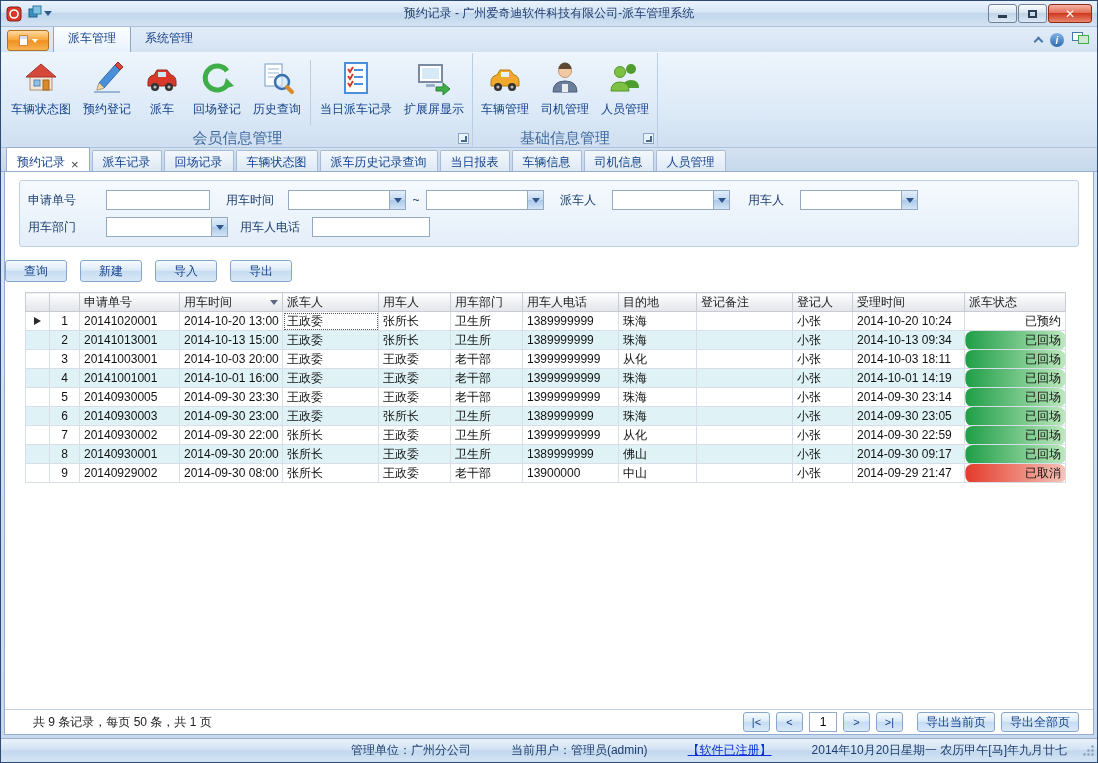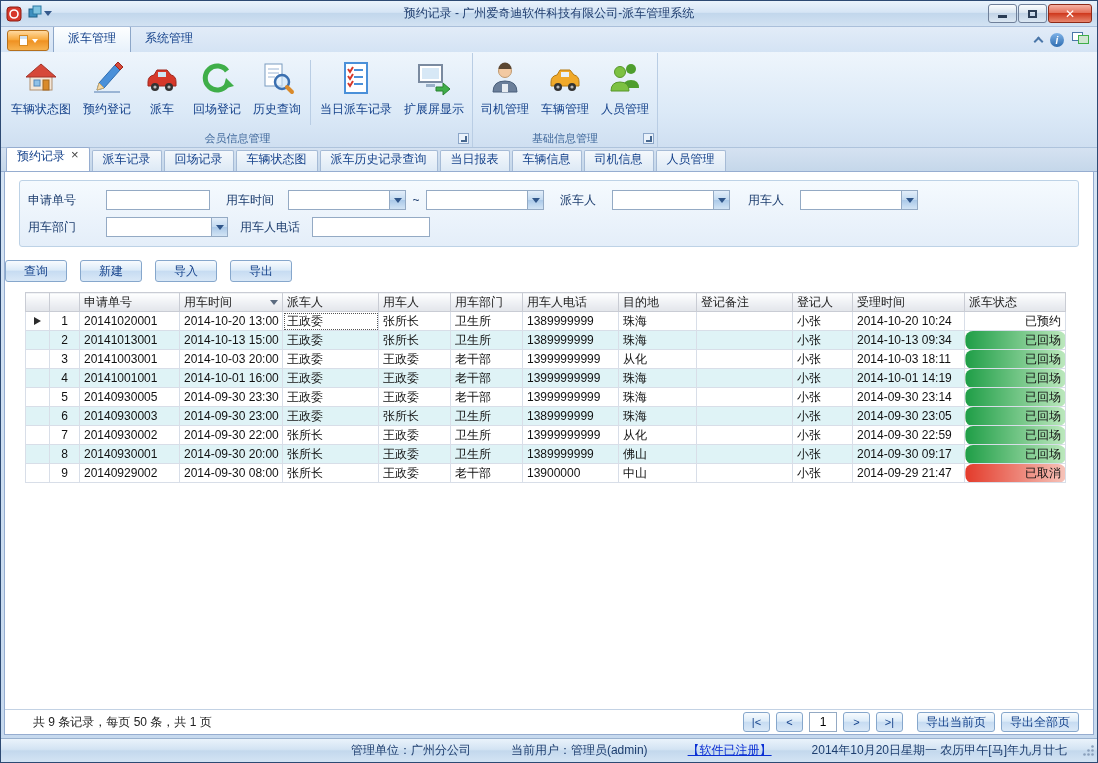--- a/index.html
+++ b/index.html
@@ -35,27 +35,27 @@
   .info-circle{width:14px;height:14px;border-radius:50%;background:linear-gradient(#7fb3e8,#2d6cb0);color:#fff;font-size:10px;font-style:italic;font-weight:bold;display:flex;align-items:center;justify-content:center;}
 
   
   .ribbon-body{height:96px;flex:none;display:flex;background:linear-gradient(#eef5fc,#dbe9f7 65%,#cfdff1);border-bottom:1px solid #aec3dc;padding:1px 2px 0;}
   .rgroup{display:flex;flex-direction:column;border-right:1px solid #b9cde4;}
   .rgroup-buttons{flex:1;display:flex;align-items:stretch;padding:2px 2px 0;}
   .rbtn{display:flex;flex-direction:column;align-items:center;padding:4px 6px 2px;border-radius:3px;cursor:default;}
   .rbtn .icon{width:38px;height:38px;display:flex;align-items:center;justify-content:center;}
   .rbtn .lbl{color:#15428b;margin-top:4px;white-space:nowrap;}
   .rsep{width:1px;background:#b9cde4;margin:5px 3px;}
-  .rgroup-caption{height:17px;display:flex;align-items:center;justify-content:center;color:#40699c;font-size:11px;position:relative;}
+  .rgroup-caption{height:17px;display:flex;align-items:center;justify-content:center;color:#40699c;font-size:15px;position:relative;}
   .dlg-launcher{position:absolute;right:3px;bottom:3px;width:11px;height:11px;border:1px solid #8ca6c8;background:#eaf2fb;display:flex;align-items:center;justify-content:center;}
   .dlg-launcher::after{content:"";width:4px;height:4px;border-right:2px solid #46678f;border-bottom:2px solid #46678f;}
 
   
   .doc-tabs{height:24px;flex:none;display:flex;align-items:flex-end;background:linear-gradient(#d5e2f1,#c5d7ea);padding:0 5px;border-bottom:1px solid #96add0;}
-  .dtab{height:21px;padding:0 10px;display:flex;align-items:flex-start;gap:6px;color:#15428b;white-space:nowrap;
+  .dtab{height:21px;padding:0 10px;display:flex;align-items:flex-end;gap:6px;color:#15428b;white-space:nowrap;
     background:linear-gradient(#f4f8fc,#dde9f5);border:1px solid #a6bbd6;border-bottom:none;border-radius:2px 2px 0 0;margin-right:2px;}
   .dtab.active{height:24px;background:#fff;border-color:#96add0;}
   .dtab-close{color:#444;font-size:13px;line-height:1;}
 
   
   .content{flex:1;background:#fff;border:1px solid #96add0;border-top:none;margin:0 3px 3px;display:flex;flex-direction:column;overflow:hidden;}
   .search-panel{margin:8px 14px 0;background:linear-gradient(#f5fafe,#e4eef9);border:1px solid #bdd2e6;border-radius:3px;padding:7px 8px;}
   .srow{display:flex;align-items:center;height:24px;}
   .flabel{color:#1c3d6e;white-space:nowrap;}
   .tinput{height:20px;border:1px solid #94aac4;background:#fff;padding:0 4px;font:inherit;width:104px;}
@@ -245,40 +245,40 @@
         <span>会员信息管理</span>
         <span class="dlg-launcher"></span>
       </div>
     </div>
 
     <div class="rgroup">
       <div class="rgroup-buttons">
         <div class="rbtn">
           <span class="icon">
             <svg width="36" height="36" viewBox="0 0 36 36">
-                <path d="M6 32 q0 -11 12 -11 q12 0 12 11 Z" fill="#6b7f9a" stroke="#4a5f7a"></path>
-                <circle cx="18" cy="11" r="6.5" fill="#f2c9a2" stroke="#c09a70"></circle>
-                <path d="M11.5 9 a6.5 6.5 0 0 1 13 0 Z" fill="#5a4632"></path>
-                <rect x="15" y="24" width="6" height="8" fill="#e8edf2"></rect>
-              </svg>
-          </span>
-            <span class="lbl">司机管理</span>
-        </div>
-        <div class="rbtn">
-          <span class="icon">
-            <svg width="36" height="36" viewBox="0 0 36 36">
                 <path d="M4 22 q0 -6 6 -7 l3 -5 h10 l4 5 q5 1 5 7 v4 h-28 Z" fill="#f0a92a" stroke="#b57a12"></path>
                 <rect x="14" y="12" width="8" height="5" fill="#e8f2fa"></rect>
                 <circle cx="11" cy="27" r="4" fill="#333"></circle>
                 <circle cx="25" cy="27" r="4" fill="#333"></circle>
                 <circle cx="11" cy="27" r="1.6" fill="#bbb"></circle>
                 <circle cx="25" cy="27" r="1.6" fill="#bbb"></circle>
               </svg>
           </span>
             <span class="lbl">车辆管理</span>
+        </div>
+        <div class="rbtn">
+          <span class="icon">
+            <svg width="36" height="36" viewBox="0 0 36 36">
+                <path d="M6 32 q0 -11 12 -11 q12 0 12 11 Z" fill="#6b7f9a" stroke="#4a5f7a"></path>
+                <circle cx="18" cy="11" r="6.5" fill="#f2c9a2" stroke="#c09a70"></circle>
+                <path d="M11.5 9 a6.5 6.5 0 0 1 13 0 Z" fill="#5a4632"></path>
+                <rect x="15" y="24" width="6" height="8" fill="#e8edf2"></rect>
+              </svg>
+          </span>
+            <span class="lbl">司机管理</span>
         </div>
         <div class="rbtn">
           <span class="icon">
             <svg width="36" height="36" viewBox="0 0 36 36">
                 <circle cx="24" cy="9" r="5" fill="#4e9e2e"></circle>
                 <path d="M16 28 q0 -8 8 -8 q8 0 8 8 Z" fill="#4e9e2e"></path>
                 <circle cx="13" cy="12" r="5.5" fill="#7cc142" stroke="#57962b"></circle>
                 <path d="M4 31 q0 -9 9 -9 q9 0 9 9 Z" fill="#7cc142" stroke="#57962b"></path>
               </svg>
           </span>

